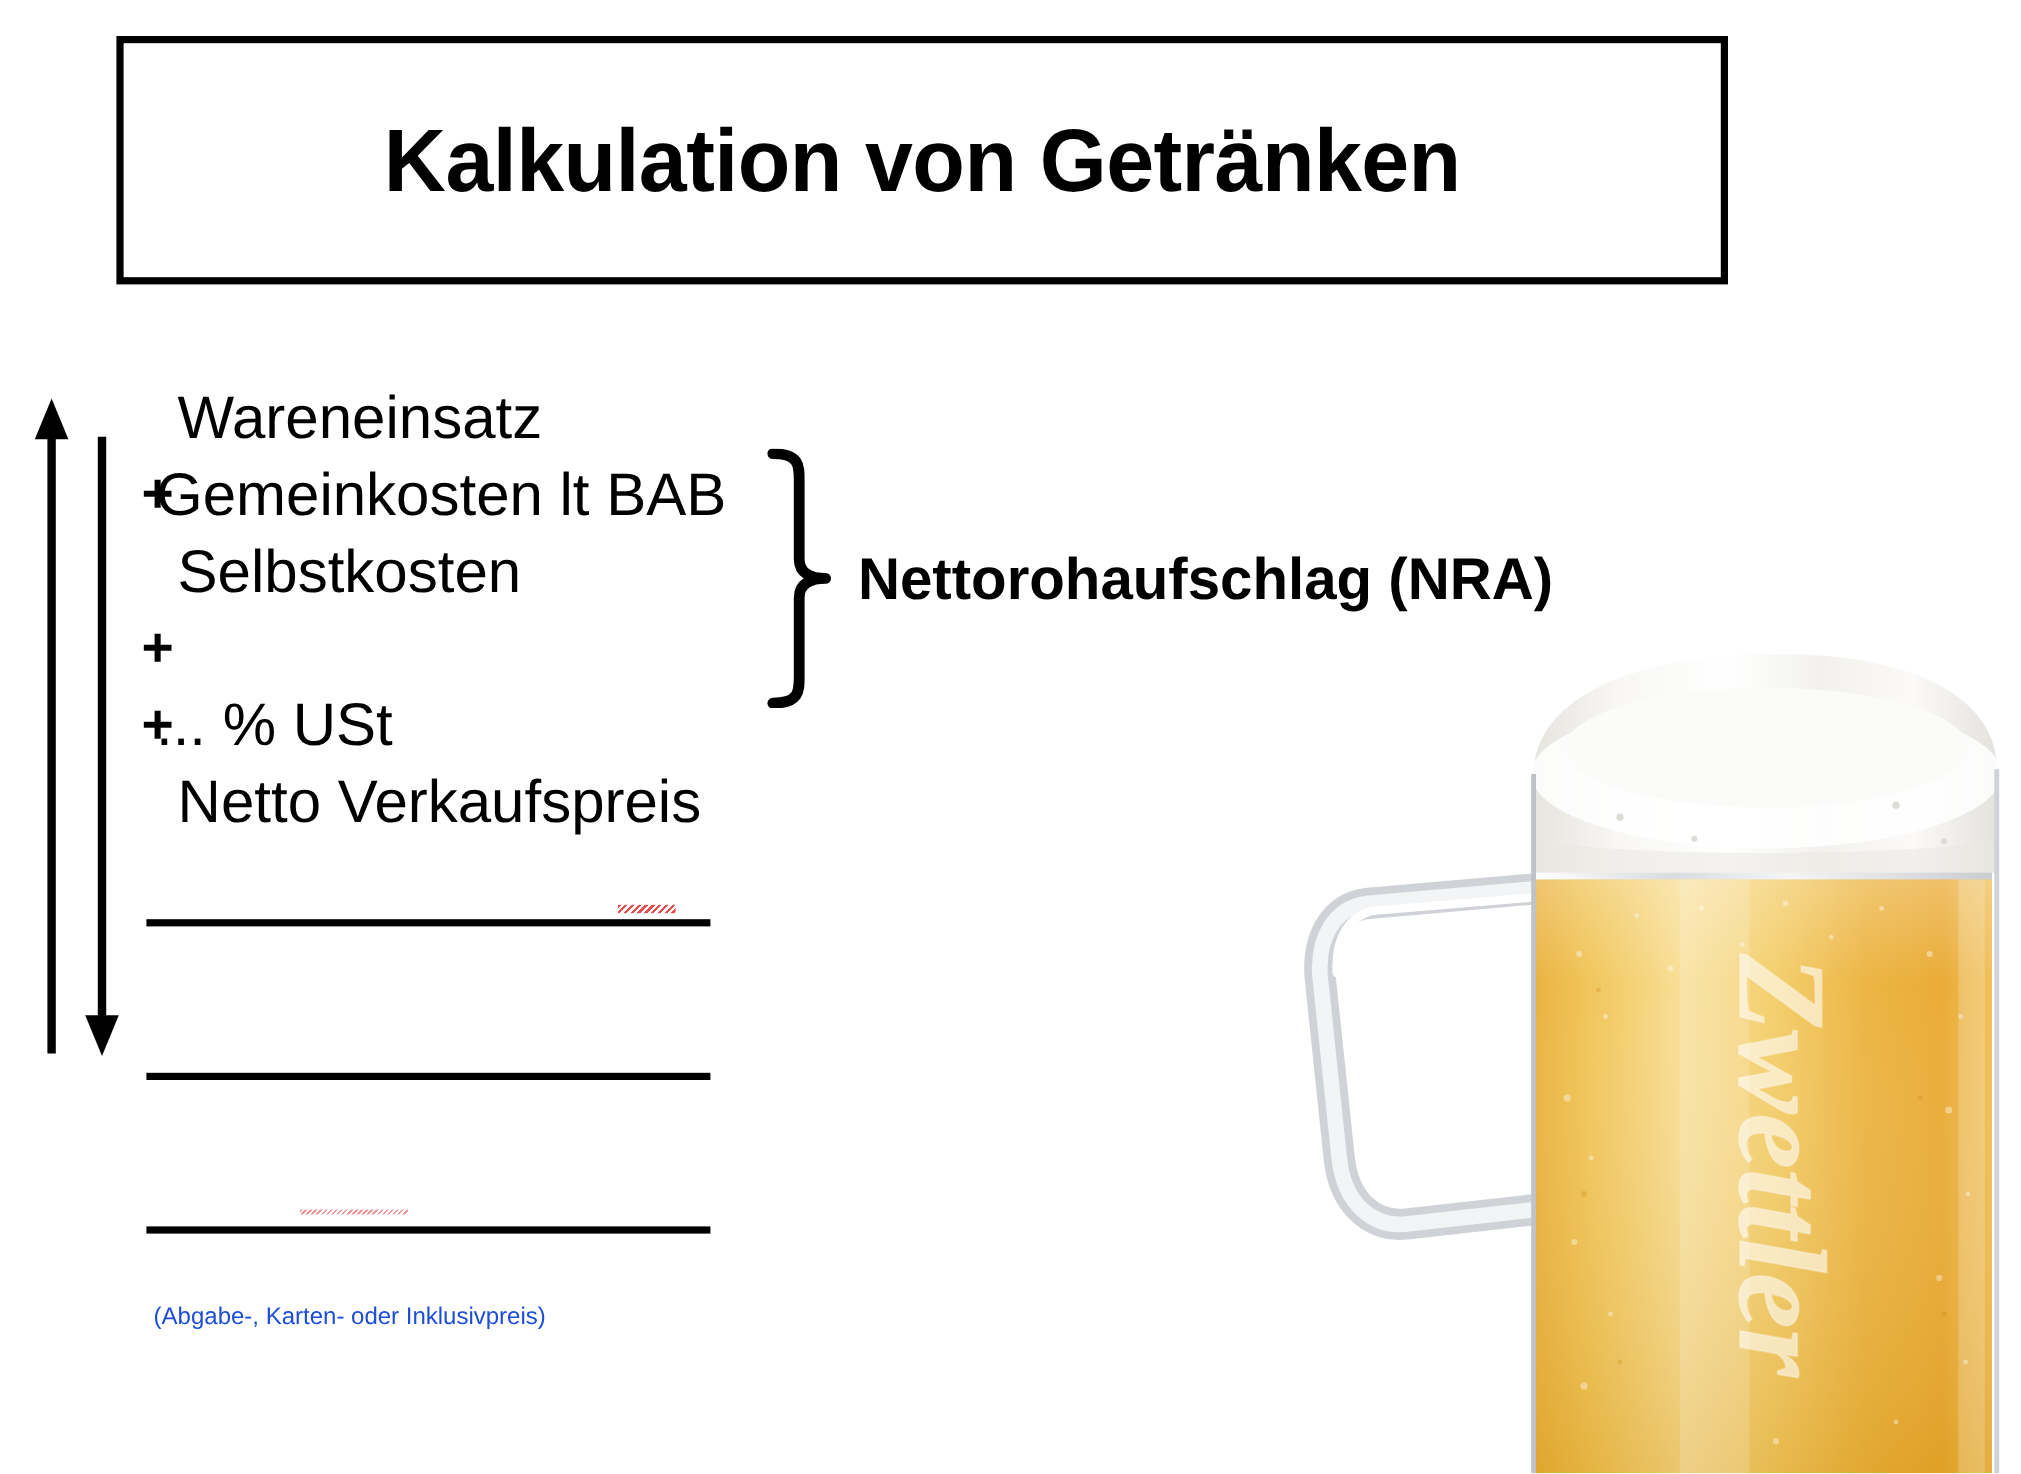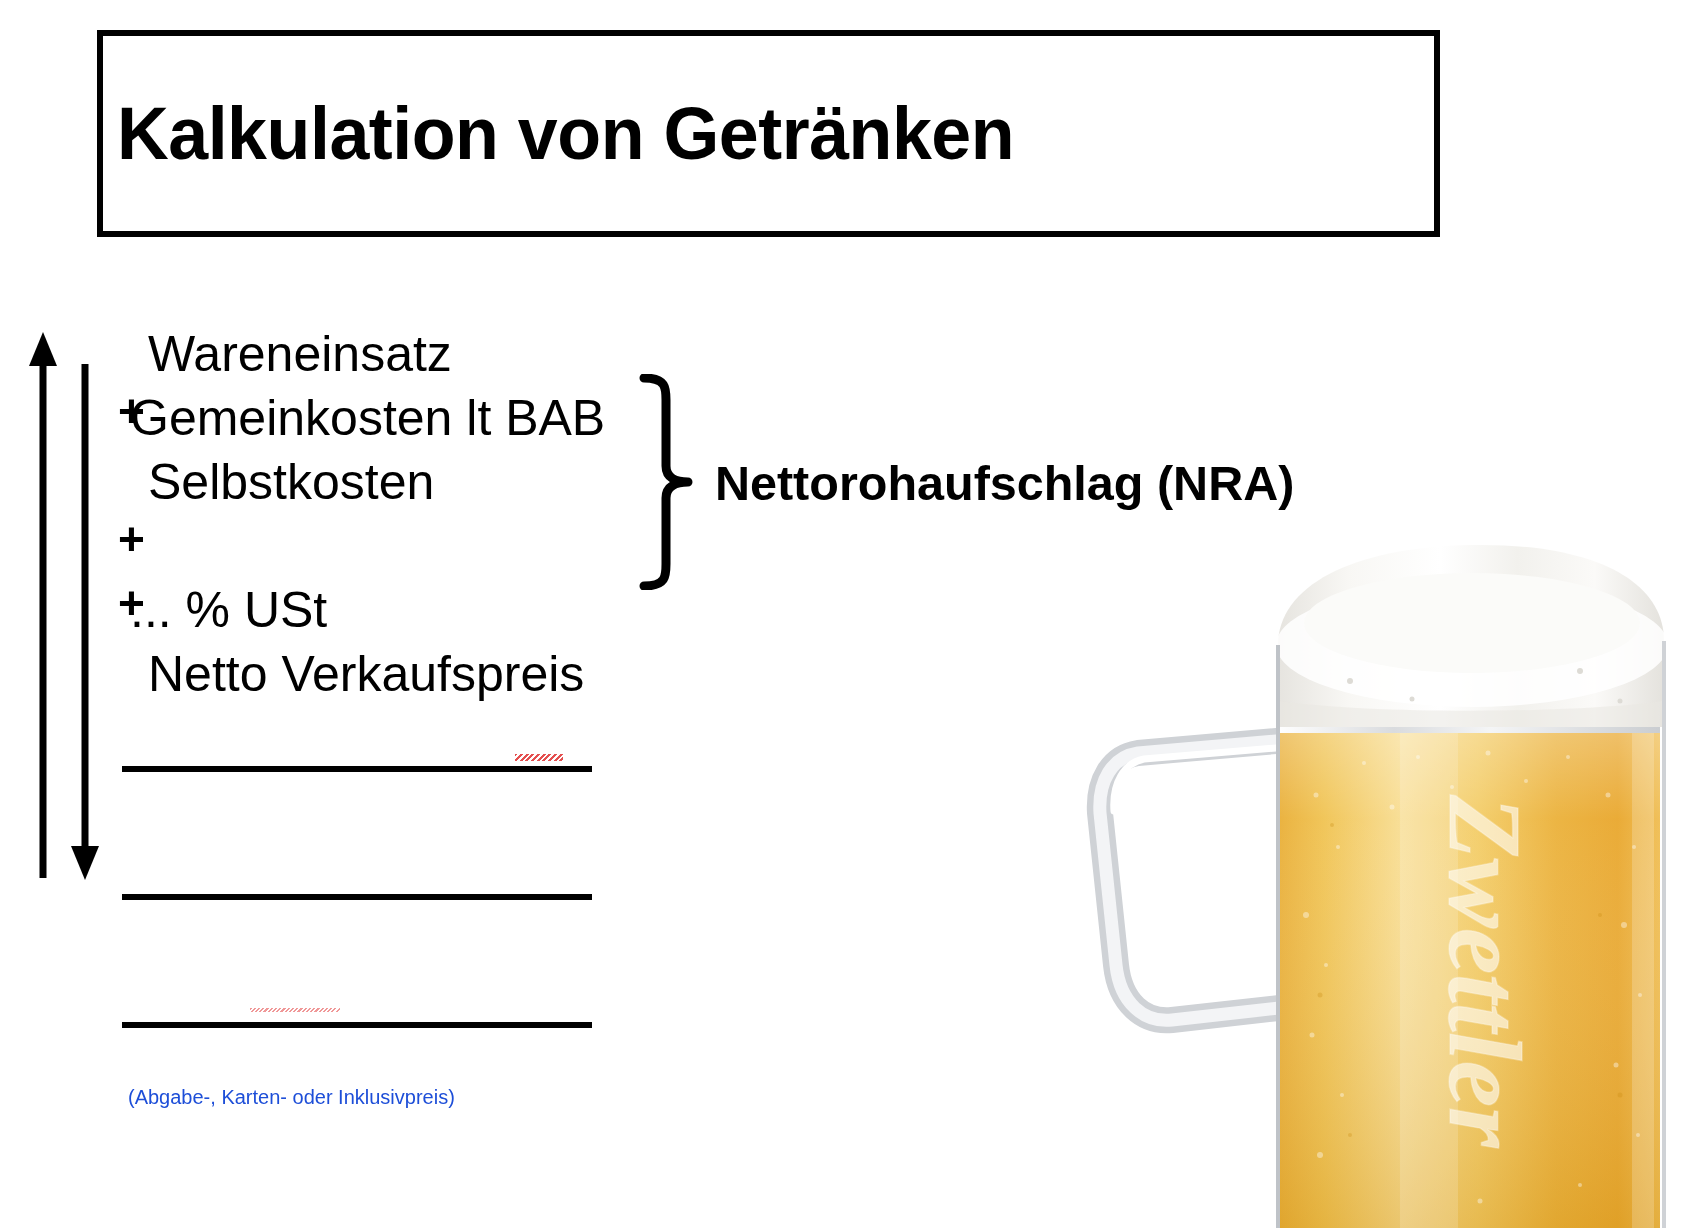--- a/index.html
+++ b/index.html
@@ -13,21 +13,21 @@
   #slide{position:absolute;inset:0;background:#fff;}
 
   
   .title-box{
     position:absolute;
     left:97px; top:30px;
     width:1343px; height:207px;
     border:6px solid #000;
     box-sizing:border-box;
     background:#fff;
-    display:flex;align-items:center;
+    display:flex;align-items:center;justify-content:center;
   }
   .title-text{
     font-family:"Liberation Sans Narrow","Liberation Sans",sans-serif;
     font-weight:bold;
     font-size:74px;
     letter-spacing:-0.5px;
     color:#000;
     line-height:1;
     white-space:nowrap;
     transform:scaleX(0.97);
@@ -40,21 +40,21 @@
   
   .calc{
     position:absolute;
     left:110px; top:322px;
     width:620px;
   }
   .calc-row{
     position:relative;
     height:64px;
     display:flex;
-    align-items:center;
+    align-items:flex-start;
   }
   .op{
     position:absolute;
     left:8px; top:2px;
     font-size:46px;
     font-weight:bold;
     line-height:1;
     color:#000;
   }
   .label{

